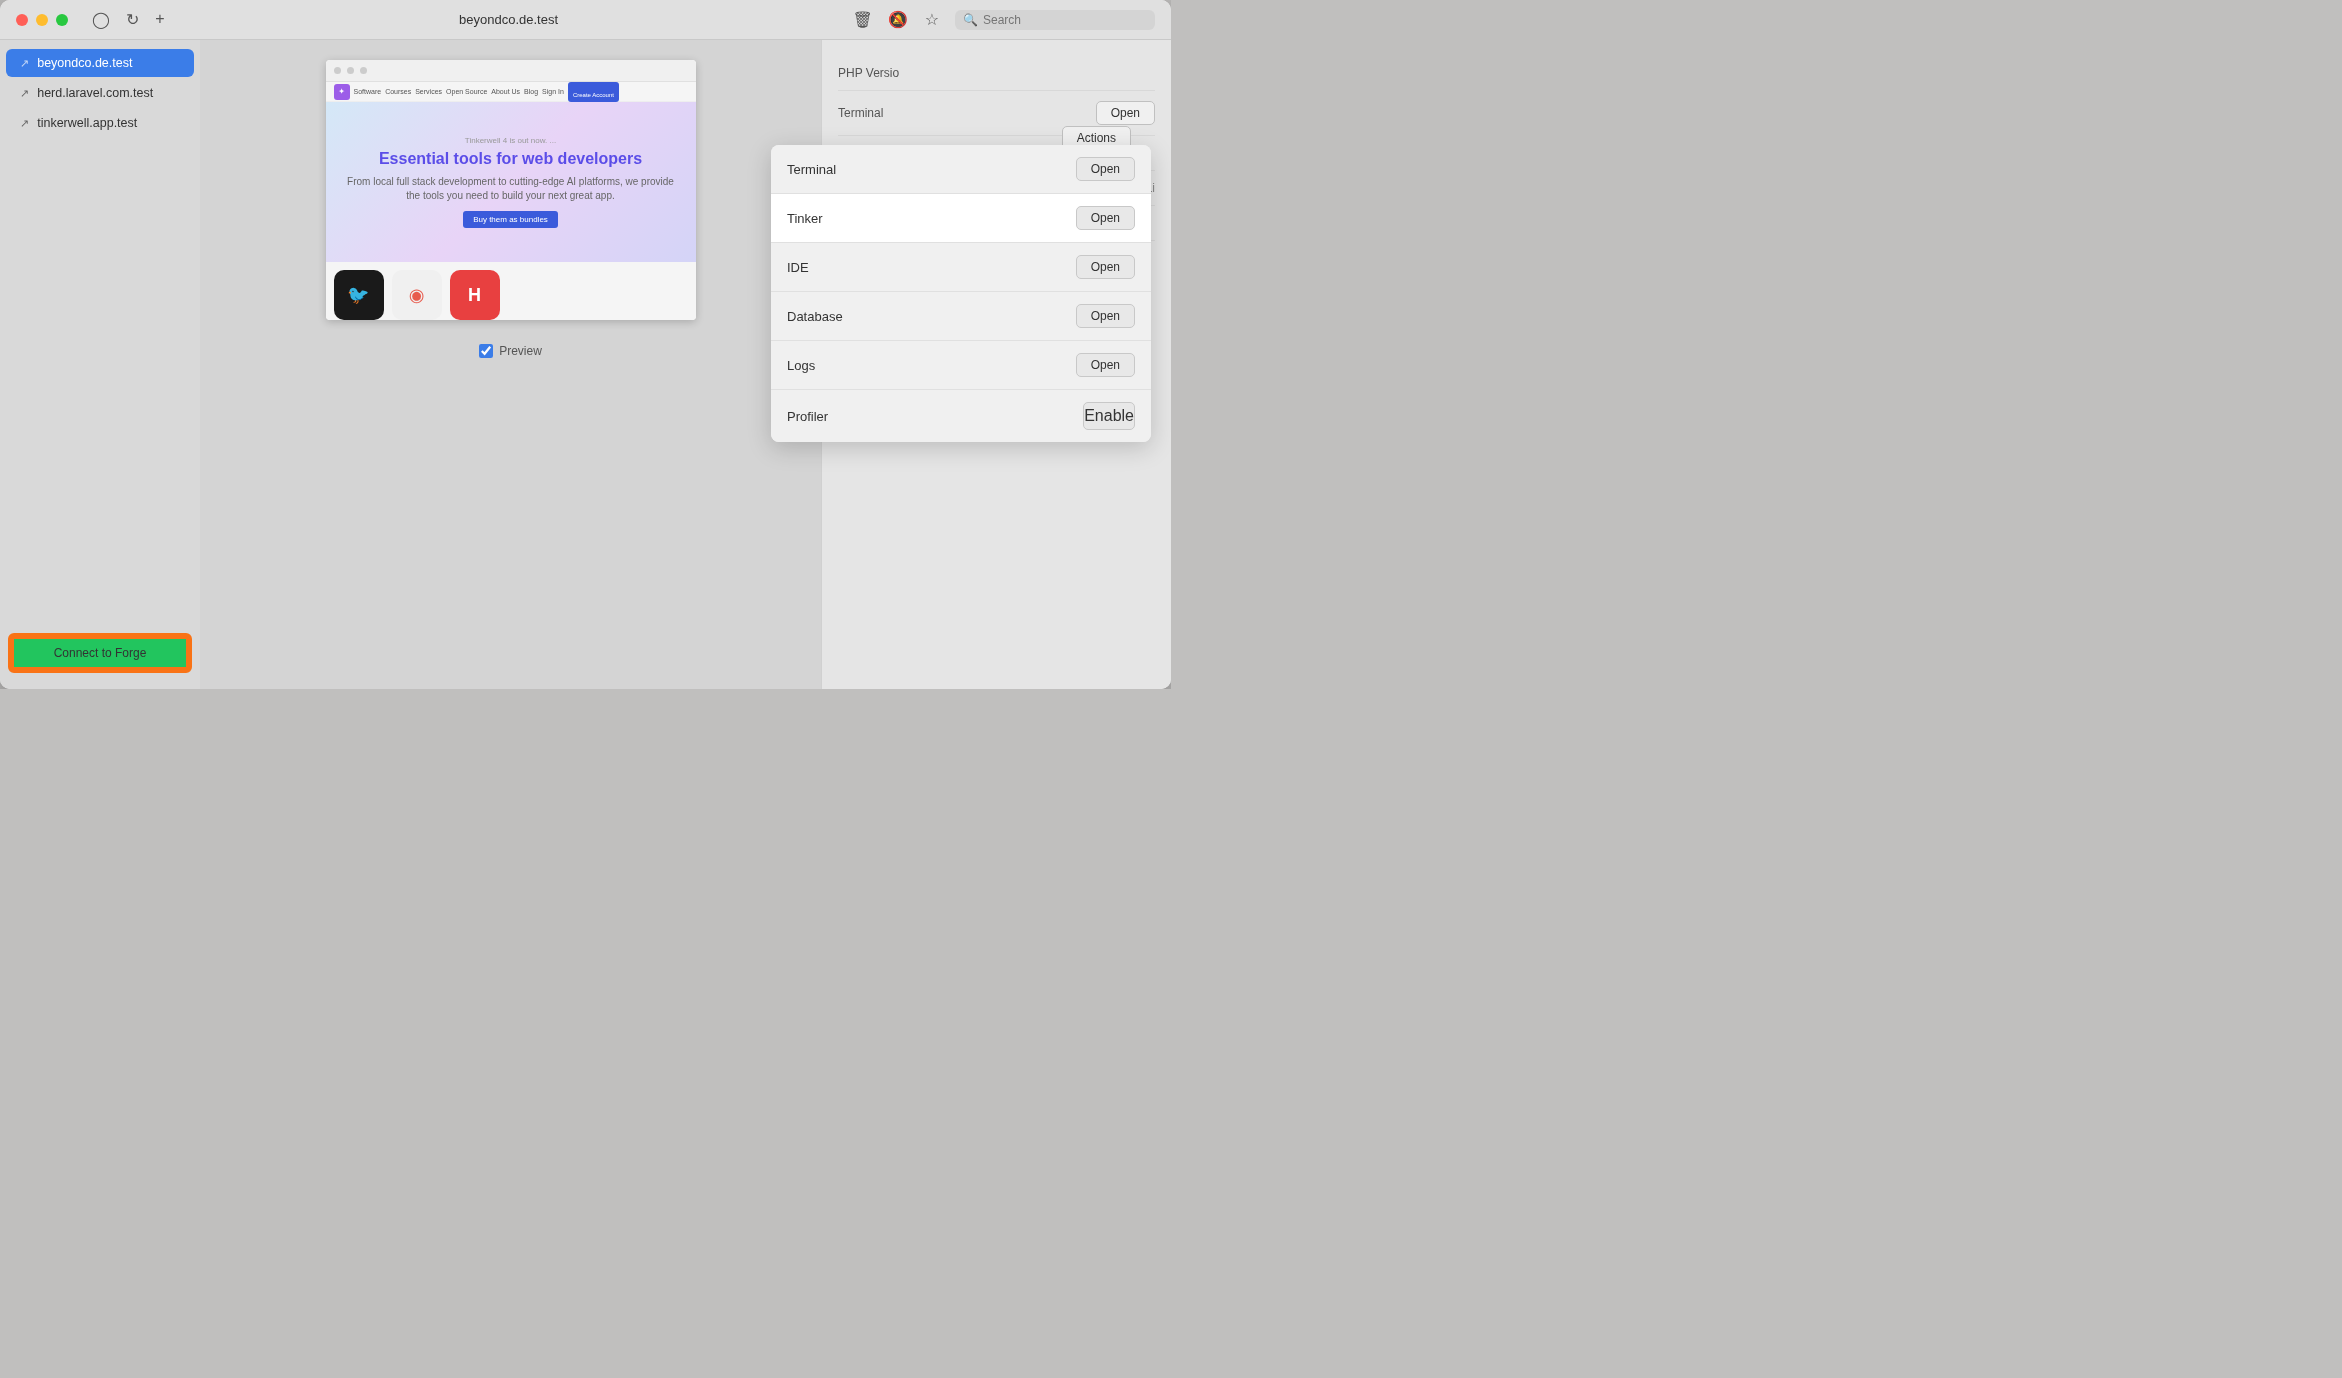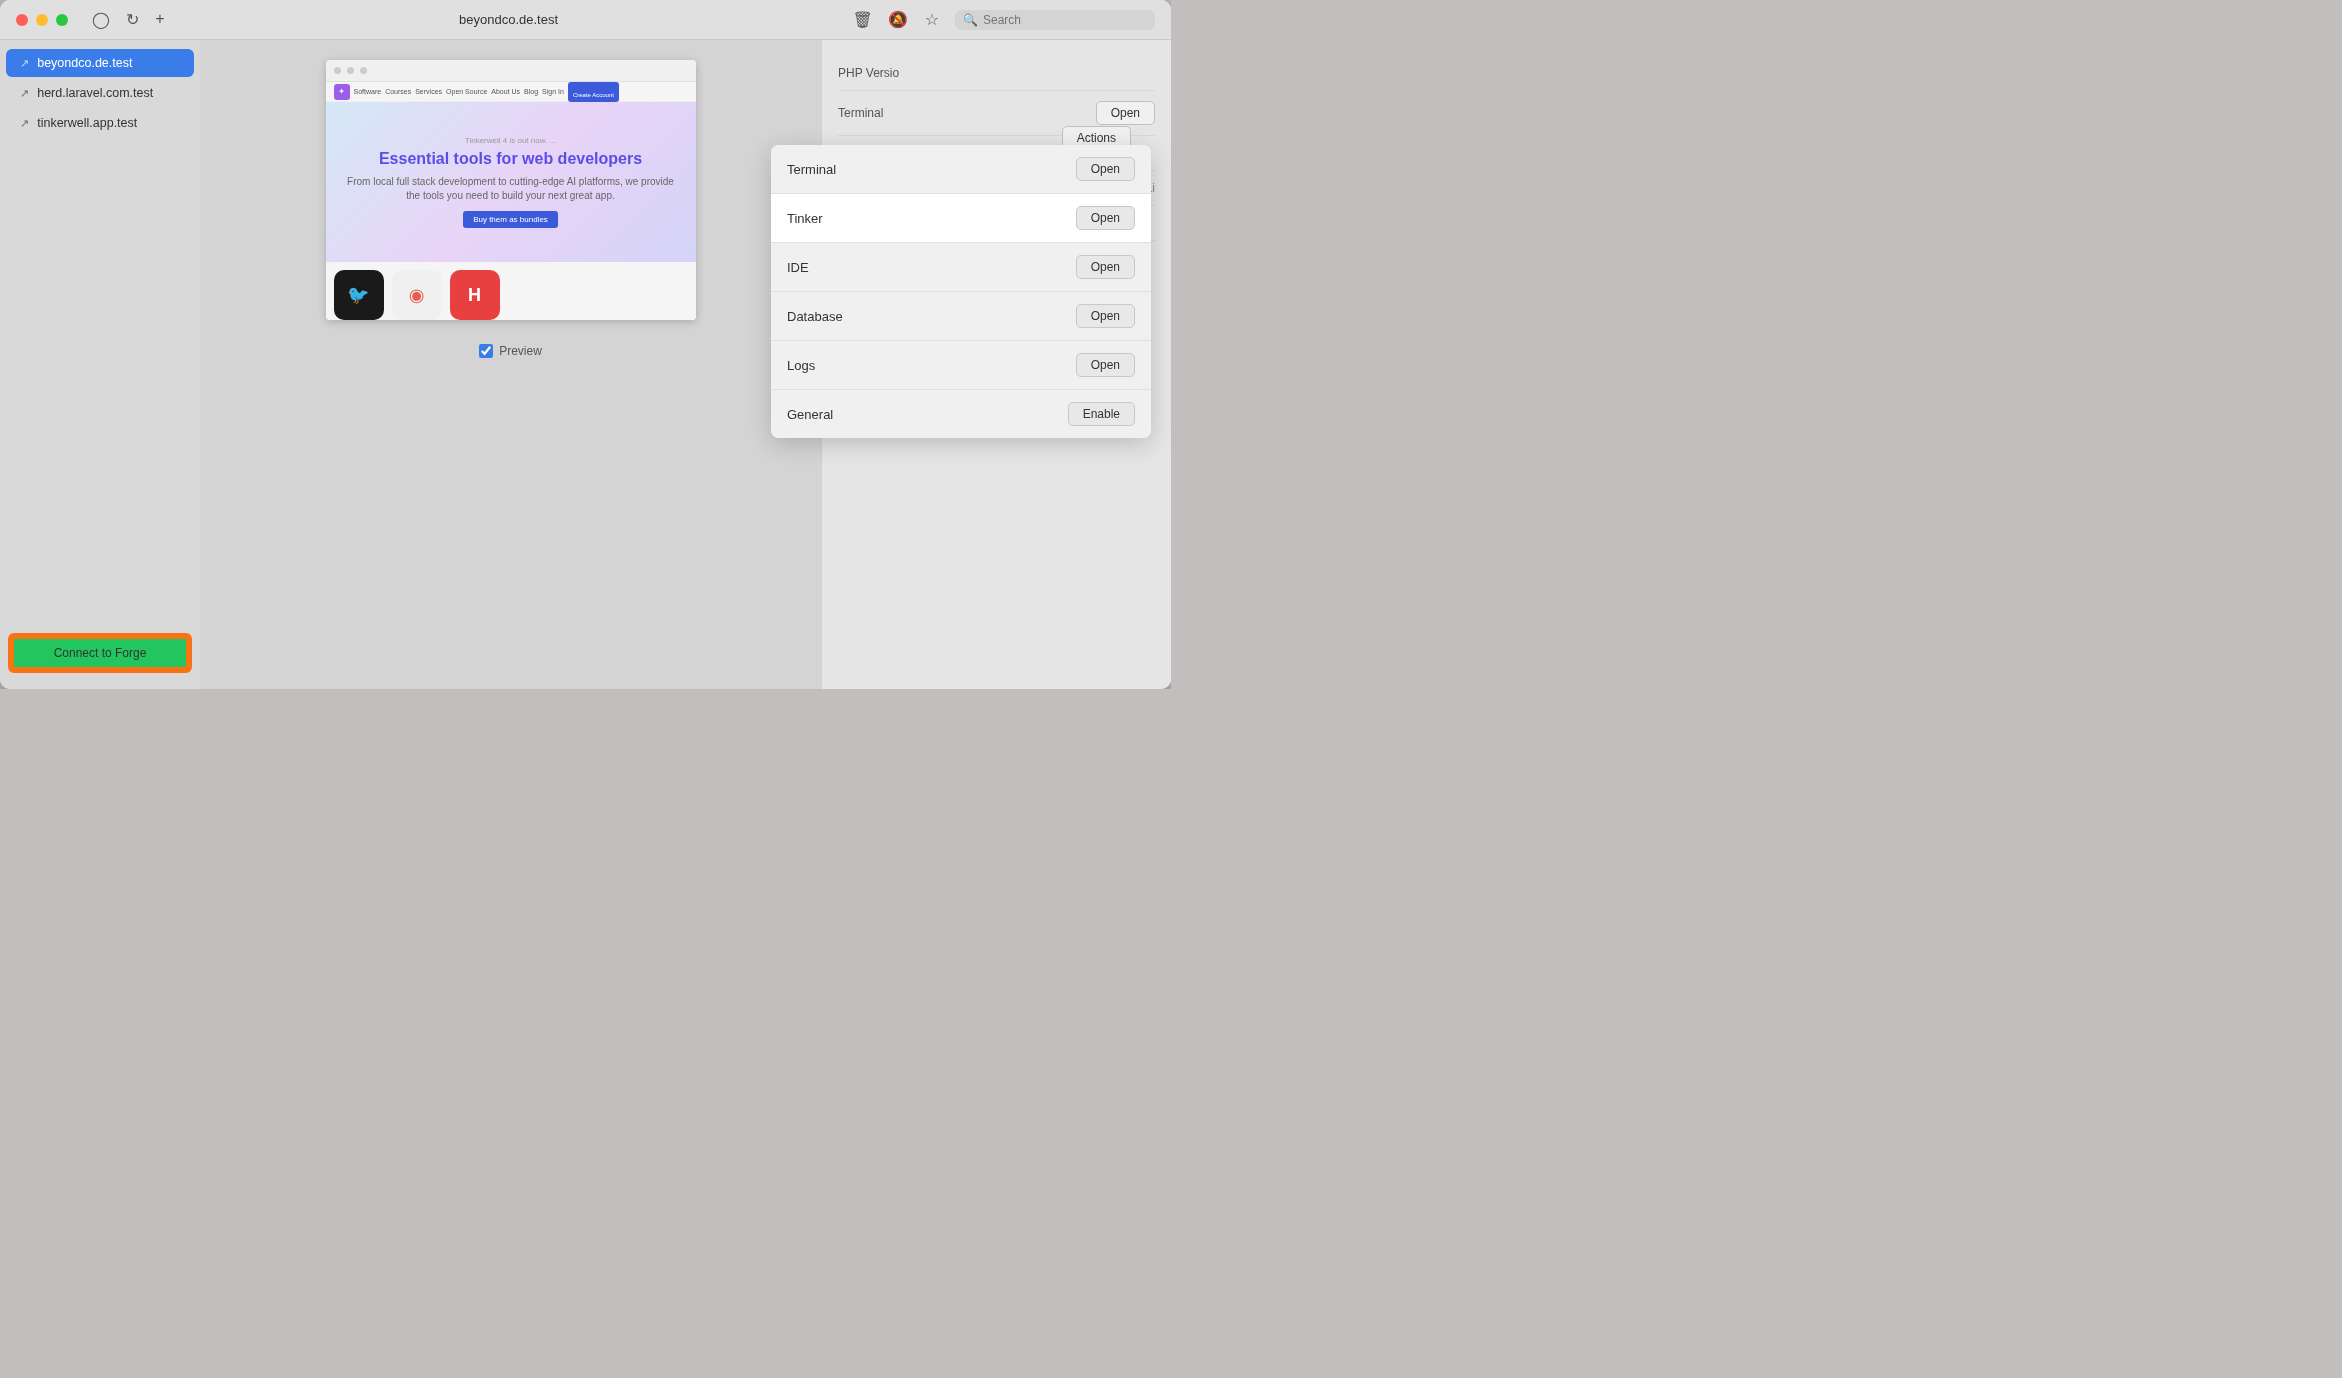--- a/index.html
+++ b/index.html
@@ -378,22 +378,22 @@
       padding: 4px 14px;
       font-size: 12px;
       color: #333;
       cursor: pointer;
     }
 
     .dropdown-enable-btn {
       background: #e8e8e8;
       border: 1px solid #c8c8c8;
       border-radius: 5px;
-      padding: 4px 14px;
-      font-size: 12px;
+      padding: 4px 0;
+      font-size: 16px;
       color: #333;
       cursor: pointer;
     }
   </style>
 </head>
 <body>
 
 <div class="window">
 
   <div class="titlebar">
@@ -523,19 +523,19 @@
       </div>
       <div class="dropdown-row">
         <span class="dropdown-label">Database</span>
         <button class="dropdown-open-btn">Open</button>
       </div>
       <div class="dropdown-row">
         <span class="dropdown-label">Logs</span>
         <button class="dropdown-open-btn">Open</button>
       </div>
       <div class="dropdown-row">
-        <span class="dropdown-label">General</span>
+        <span class="dropdown-label">Profiler</span>
         <button class="dropdown-enable-btn">Enable</button>
       </div>
     </div>
 
   </div>
 </div>
 
 </body></html>

